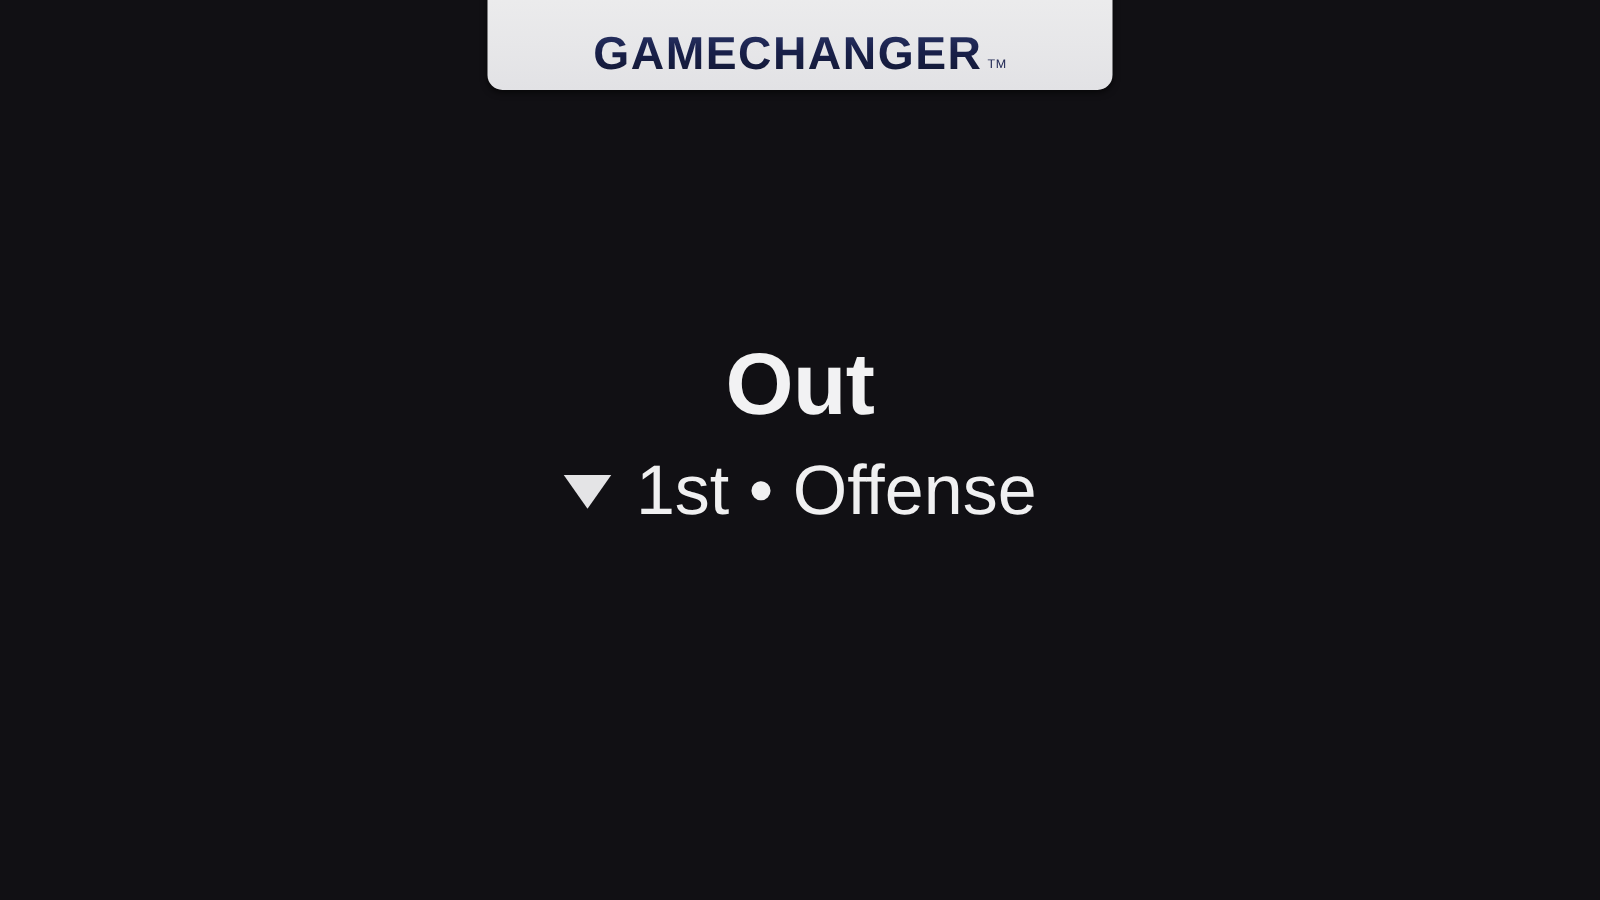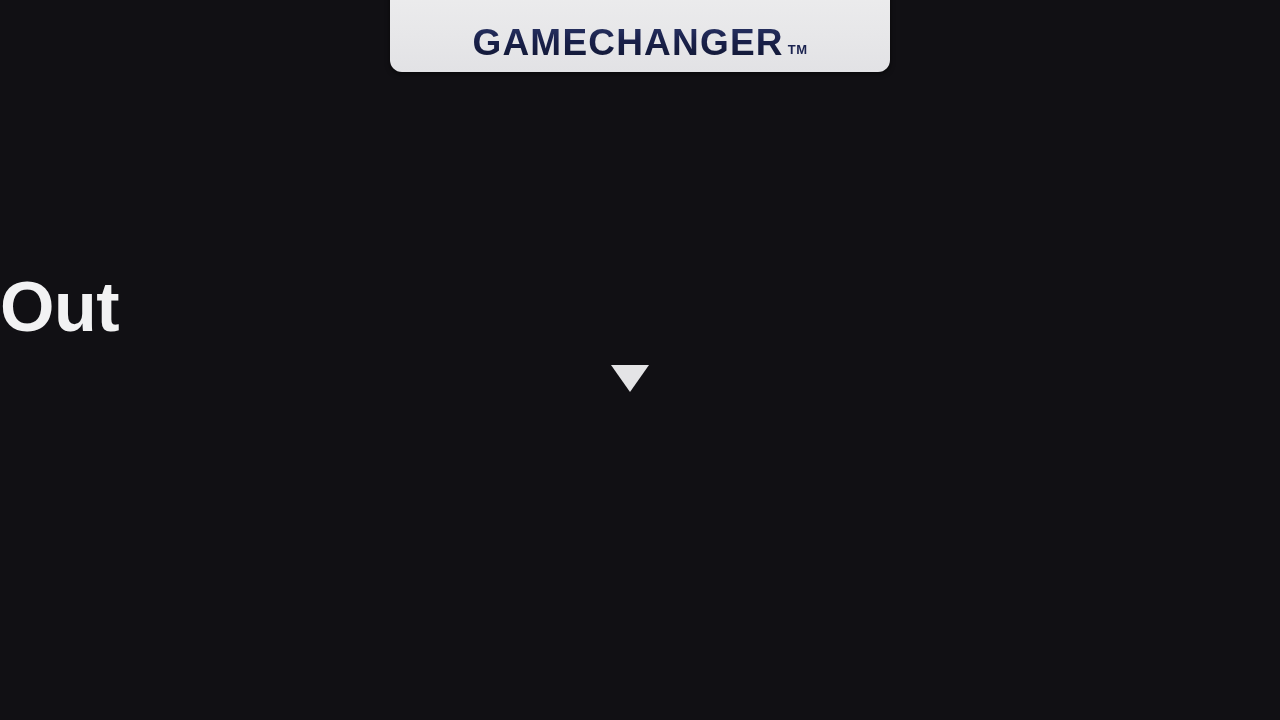--- a/index.html
+++ b/index.html
@@ -54,36 +54,36 @@
     line-height: 1;
     color: #1b2350;
     background: linear-gradient(180deg, #2a3566 0%, #19204a 45%, #121833 100%);
     -webkit-background-clip: text;
     background-clip: text;
     -webkit-text-fill-color: transparent;
     white-space: nowrap;
   }
   .brand-tm {
     font-family: "Liberation Sans", sans-serif;
-    font-size: 13px;
-    font-weight: 700;
+    font-size: 10px;
+    font-weight: 400;
     letter-spacing: 0.5px;
     color: #1b2350;
     margin-left: 4px;
     position: relative;
     top: -1px;
   }
 
   
   .play-block {
     position: absolute;
     left: 0;
     top: 272px;
     width: 1280px;
-    text-align: left;
+    text-align: center;
   }
   .play-result {
     font-family: "Liberation Sans", sans-serif;
     font-size: 70px;
     font-weight: 700;
     letter-spacing: -0.5px;
     line-height: 1;
     color: #f2f2f3;
     margin: 0;
     padding: 0;
@@ -141,17 +141,18 @@
       <span class="brand-wordmark">GAMECHANGER</span>
       <span class="brand-tm">TM</span>
     </div>
   </div>
 
   <div class="play-block">
     <div class="play-result">Out</div>
 
     <div class="play-context">
       <span class="half-inning-icon"></span>
+      <span class="context-text">1st • Offense</span>
     </div>
   </div>
 
 
 </div>
 
 </body></html>

